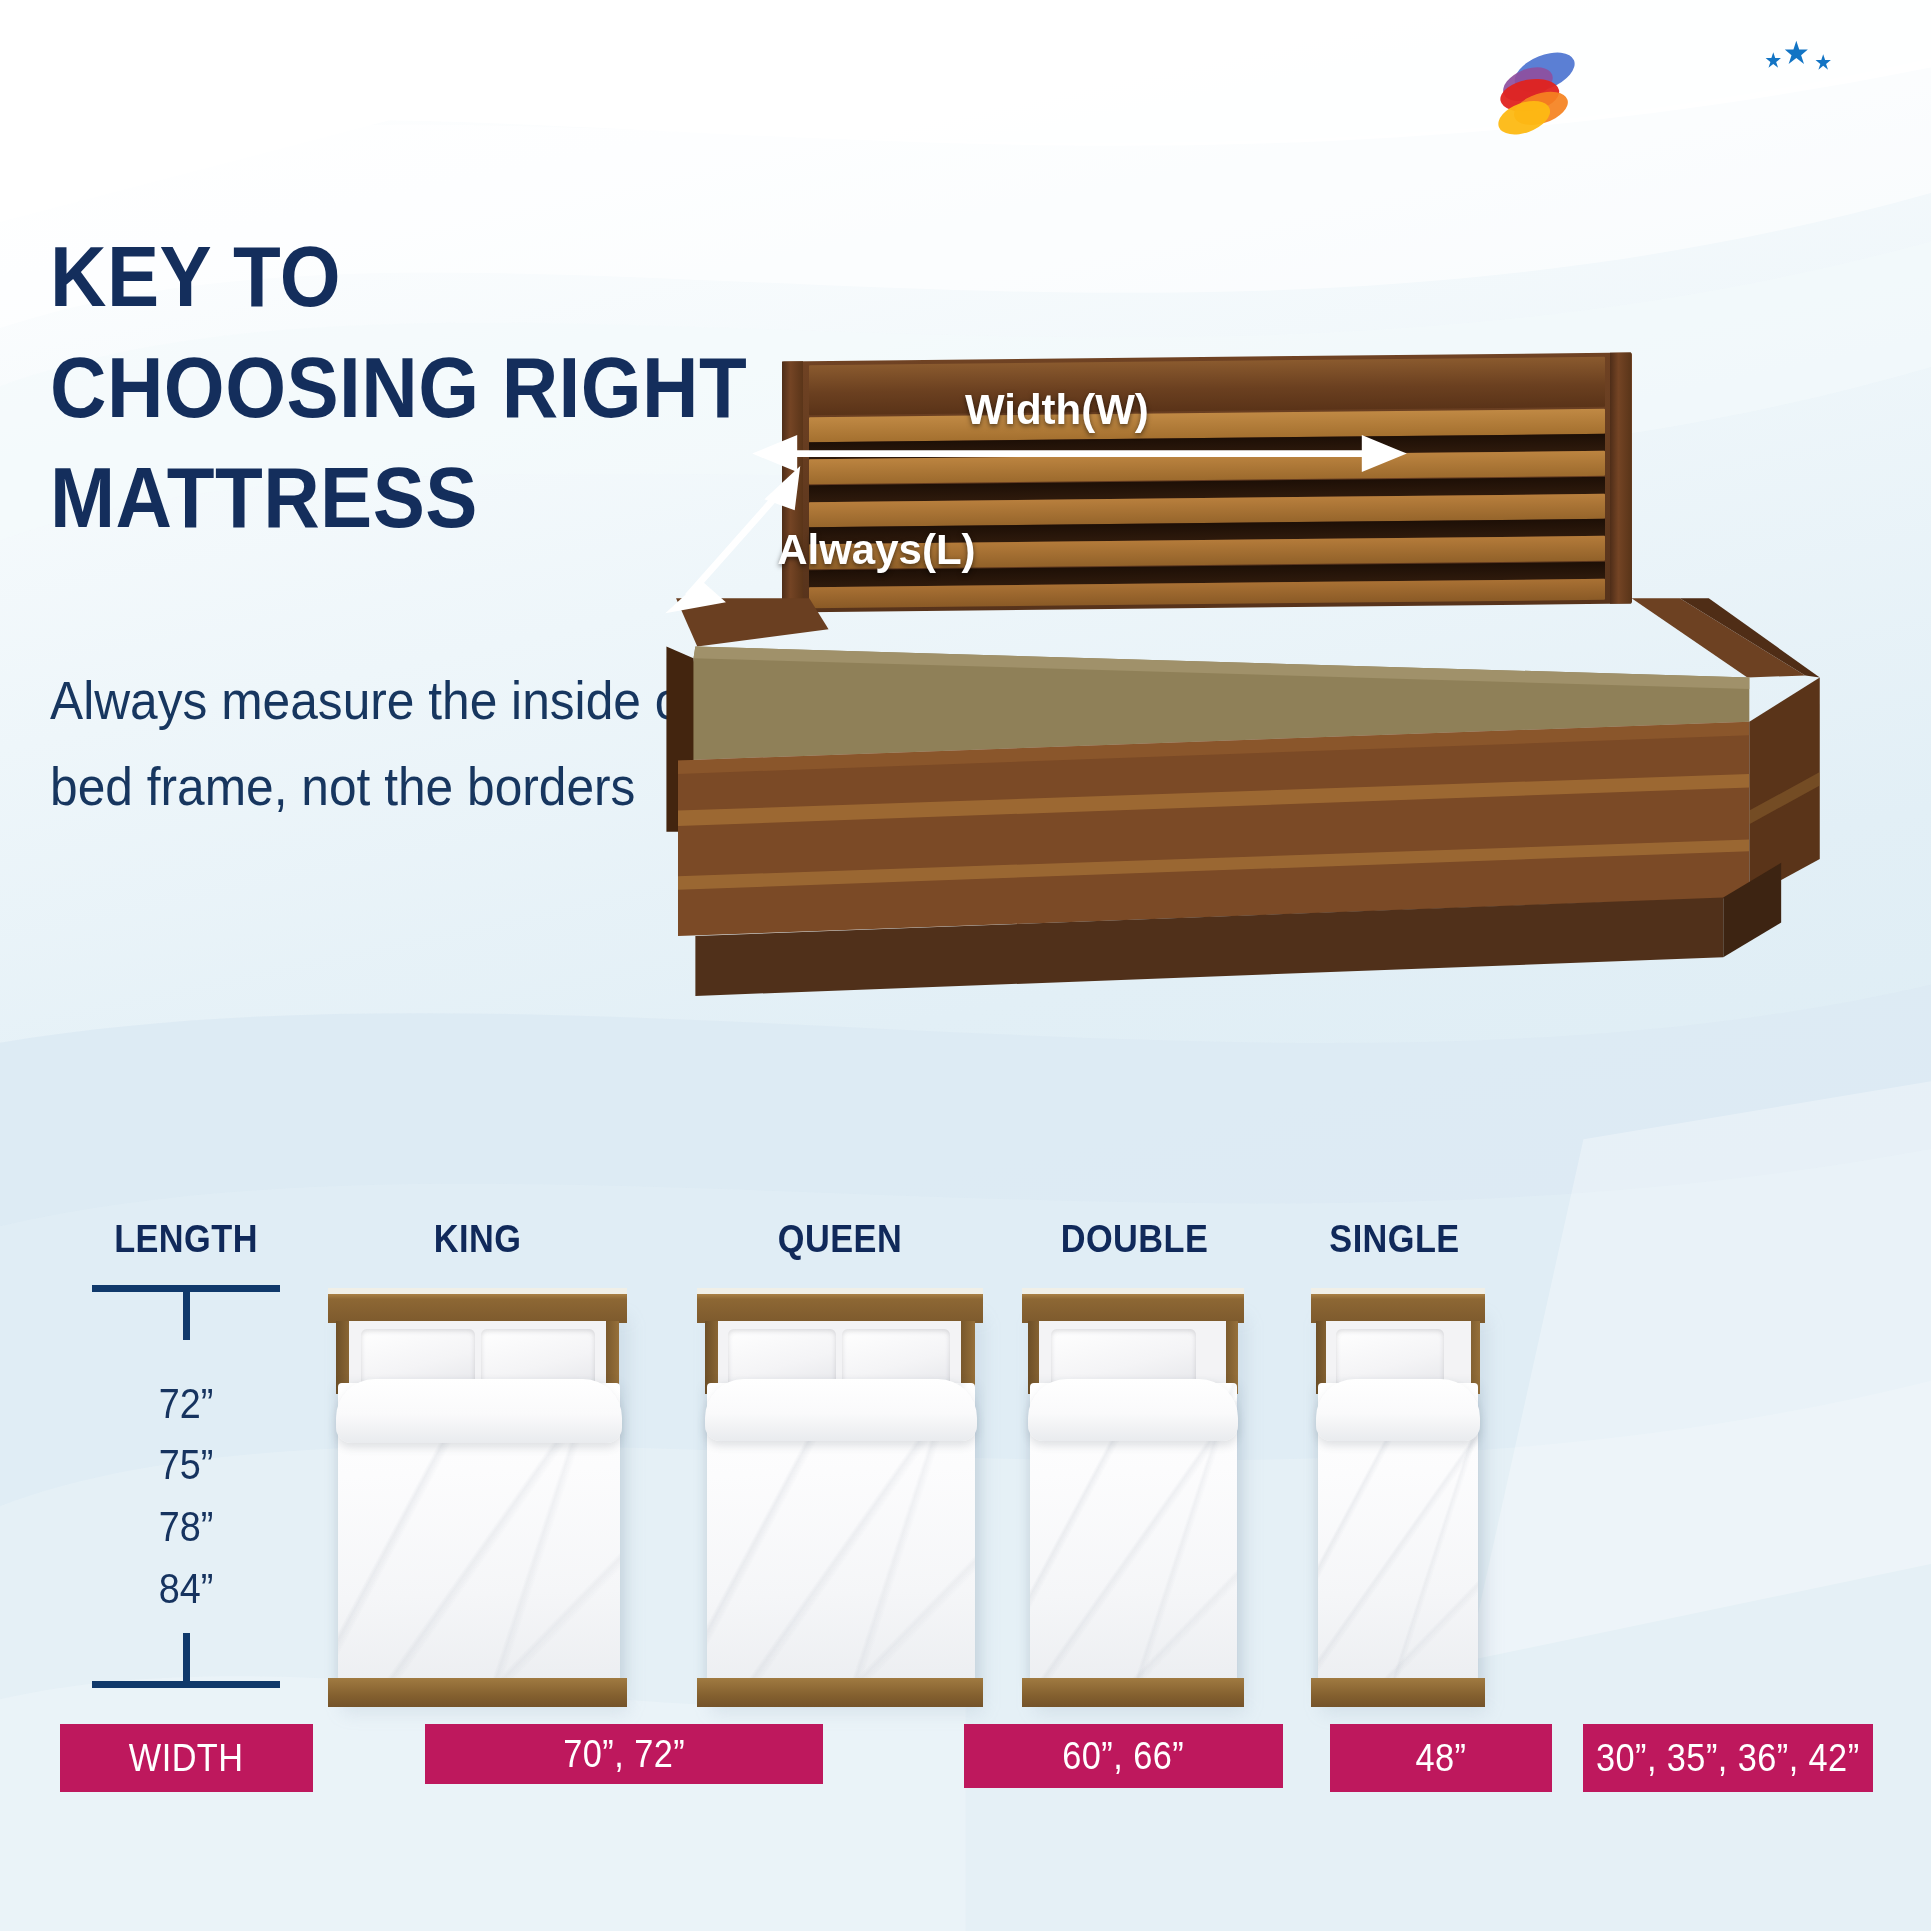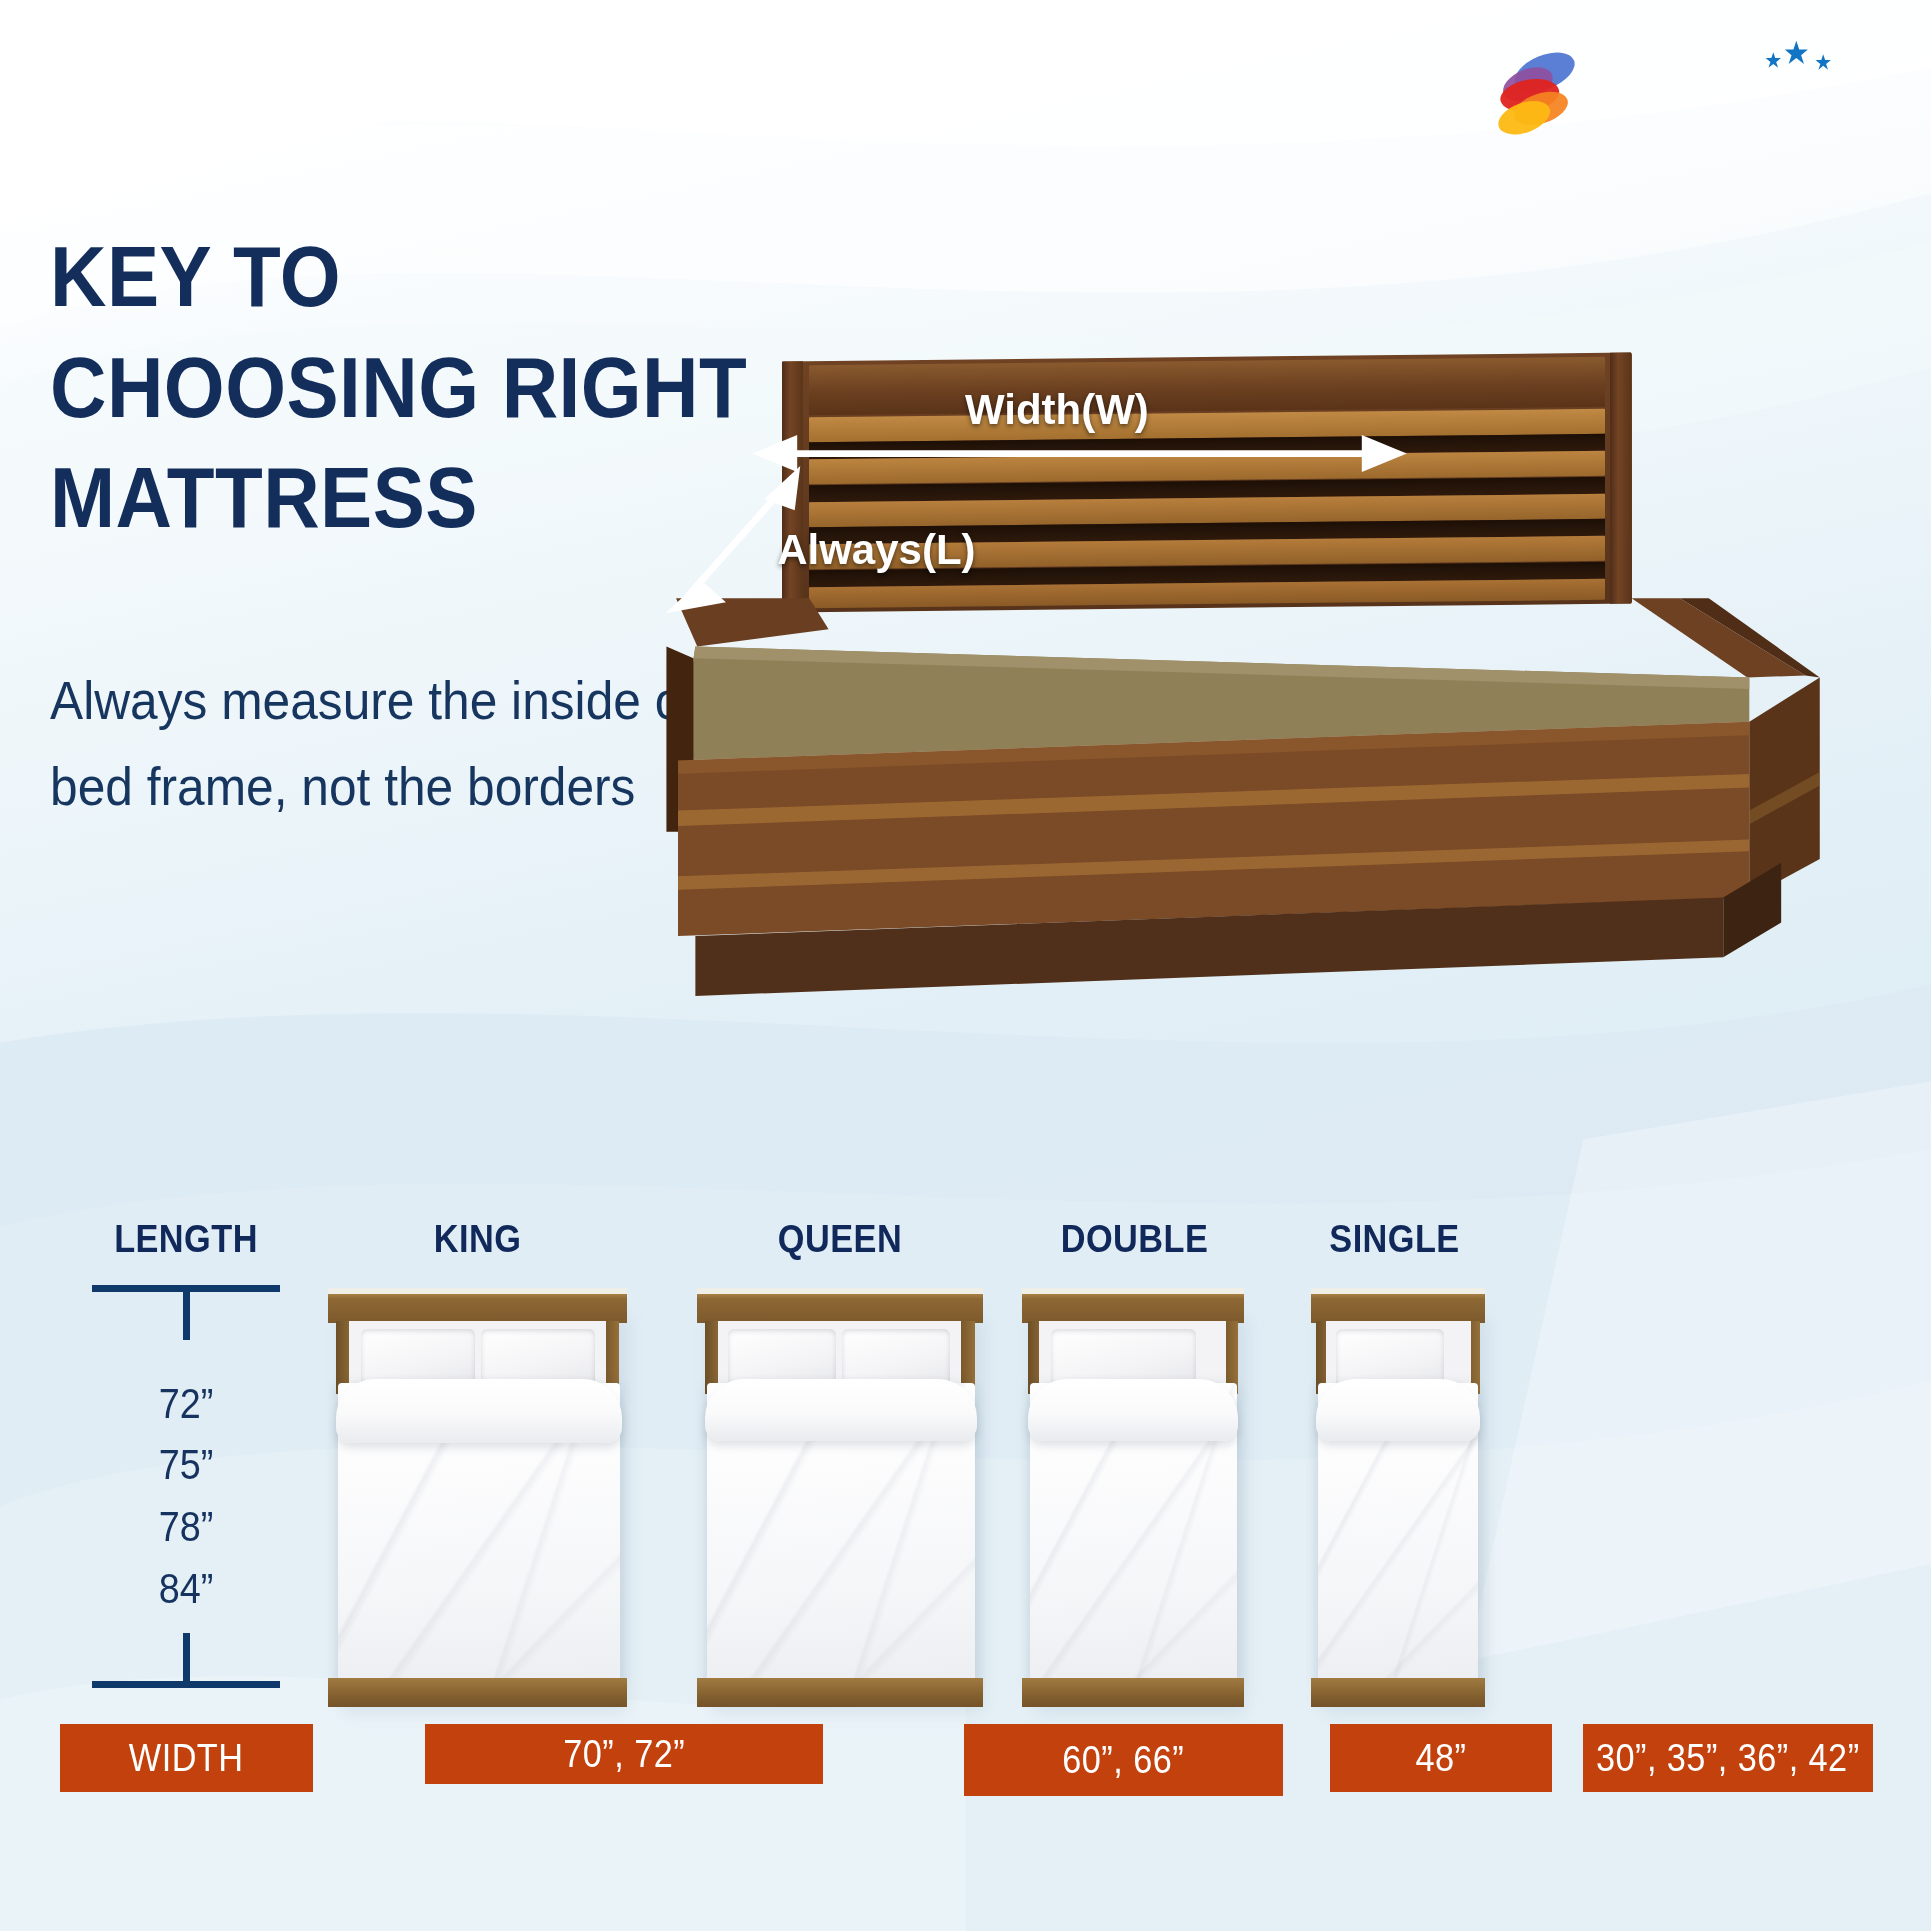--- a/index.html
+++ b/index.html
@@ -78,21 +78,21 @@
     box-shadow:0 4.8px 8.7px rgba(70,80,95,.16);}
   .creases{position:absolute;inset:0;border-radius:3.9px;pointer-events:none;
     background:
       linear-gradient(118deg,transparent 30%,rgba(170,178,190,.17) 31%,transparent 33%),
       linear-gradient(125deg,transparent 52%,rgba(170,178,190,.15) 53%,transparent 55%),
       linear-gradient(108deg,transparent 66%,rgba(170,178,190,.13) 67%,transparent 69%),
       linear-gradient(134deg,transparent 78%,rgba(170,178,190,.12) 79%,transparent 81%);}
   .bedShadow{position:absolute;background:rgba(120,145,165,.16);filter:blur(8.7px);border-radius:5.8px;}
 
   
-  .valBar{position:absolute;background:#c2410c;display:flex;align-items:center;justify-content:center;}
+  .valBar{position:absolute;background:#be185d;display:flex;align-items:center;justify-content:center;}
   .valBar span{color:#fff;font-size:39px;font-weight:400;letter-spacing:0.5px;transform:scaleX(0.88);white-space:nowrap;}
 </style>
 </head>
 <body>
 
 <div id="bg">
   <div class="bgBase"></div>
   <svg class="bgWave" style="left:0;top:0;width:1931px;height:1931px" viewBox="0 0 2000 2000" preserveAspectRatio="none">
     <path d="M0,150 C520,60 1100,250 2000,70 L2000,0 L0,0 Z" fill="#ffffff" opacity=".85"></path>
     <path d="M0,340 C480,180 1180,430 2000,200 L2000,60 C1150,250 520,55 0,165 Z" fill="#ffffff" opacity=".55"></path>
@@ -267,21 +267,21 @@
     <div class="fold" style="left:4.8px;top:85px;width:164px;height:62px;"></div>
     <div class="bedFB" style="left:0;top:384px;width:174px;"></div>
   </div>
 
   <div class="valBar" style="left:60px;top:536px;width:253px;height:68px;">
     <span>WIDTH</span>
   </div>
   <div class="valBar" style="left:425px;top:536px;width:398px;height:60px;">
     <span>70”, 72”</span>
   </div>
-  <div class="valBar" style="left:964px;top:536px;width:319px;height:72px;">
+  <div class="valBar" style="left:964px;top:536px;width:319px;height:64px;">
     <span>60”, 66”</span>
   </div>
   <div class="valBar" style="left:1330px;top:536px;width:222px;height:68px;">
     <span>48”</span>
   </div>
   <div class="valBar" style="left:1583px;top:536px;width:290px;height:68px;">
     <span>30”, 35”, 36”, 42”</span>
   </div>
 </div>
 

